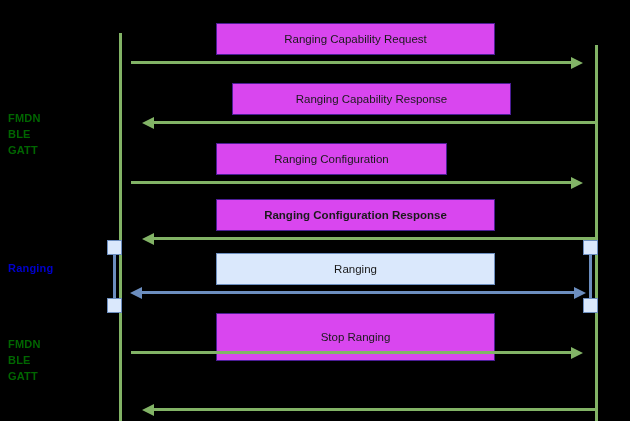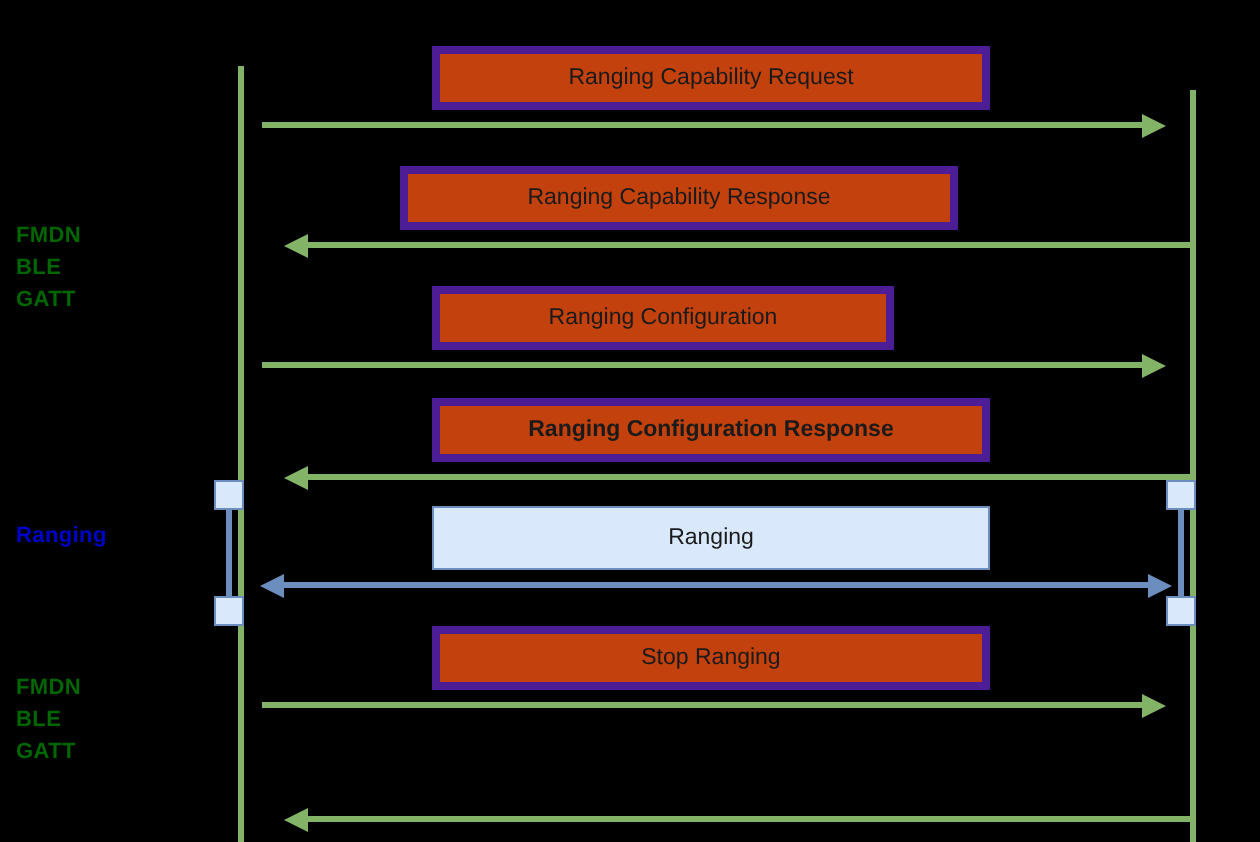--- a/index.html
+++ b/index.html
@@ -37,22 +37,22 @@
   .msg-box {
     position: absolute;
     box-sizing: border-box;
     display: flex;
     align-items: center;
     justify-content: center;
     font-size: 11.5px;
     color: #1a1a1a;
   }
   .msg-box.green {
-    background: #c2410c;
-    border: 4px solid #4c1d95;
+    background: #d946ef;
+    border: 1px solid #4c1d95;
   }
   .msg-box.blue {
     background: #dae8fc;
     border: 1px solid #6c8ebf;
   }
   
   .arrow-line {
     position: absolute;
     height: 3px;
   }
@@ -113,21 +113,21 @@
   <div class="phase-label phase-blue" style="left:8px; top:260px; width:100px;">Ranging</div>
 
   <div class="phase-label phase-green" style="left:8px; top:336px; width:100px;">FMDN
 BLE
 GATT</div>
 
   <div class="msg-box green" style="left:216px; top:23px; width:279px; height:32px;">Ranging Capability Request</div>
   <div class="arrow-line green" style="left:131px; top:61px; width:442px;"></div>
   <div class="arrow-head right green" style="left:571px; top:56.5px;"></div>
 
-  <div class="msg-box green" style="left:200px; top:83px; width:279px; height:32px;">Ranging Capability Response</div>
+  <div class="msg-box green" style="left:232px; top:83px; width:279px; height:32px;">Ranging Capability Response</div>
   <div class="arrow-line green" style="left:154px; top:121px; width:442px;"></div>
   <div class="arrow-head left green" style="left:142px; top:116.5px;"></div>
 
   <div class="msg-box green" style="left:216px; top:143px; width:231px; height:32px;">Ranging Configuration</div>
   <div class="arrow-line green" style="left:131px; top:181px; width:442px;"></div>
   <div class="arrow-head right green" style="left:571px; top:176.5px;"></div>
 
   <div class="msg-box green" style="left:216px; top:199px; width:279px; height:32px;font-weight:bold;">Ranging Configuration Response</div>
   <div class="arrow-line green" style="left:154px; top:237px; width:442px;"></div>
   <div class="arrow-head left green" style="left:142px; top:232.5px;"></div>
@@ -138,20 +138,20 @@
 
   <div class="activation-bar" style="left:589px; top:247px; height:66px;"></div>
   <div class="activation-node" style="left:583px; top:240px;"></div>
   <div class="activation-node" style="left:583px; top:298px;"></div>
 
   <div class="msg-box blue" style="left:216px; top:253px; width:279px; height:32px;">Ranging</div>
   <div class="arrow-line blue" style="left:142px; top:291px; width:434px;"></div>
   <div class="arrow-head left blue" style="left:130px; top:286.5px;"></div>
   <div class="arrow-head right blue" style="left:574px; top:286.5px;"></div>
 
-  <div class="msg-box green" style="left:216px; top:313px; width:279px; height:32px;">Stop Ranging</div>
+  <div class="msg-box green" style="left:216px; top:313px; width:279px; height:48px;">Stop Ranging</div>
   <div class="arrow-line green" style="left:131px; top:351px; width:442px;"></div>
   <div class="arrow-head right green" style="left:571px; top:346.5px;"></div>
 
   <div class="arrow-line green" style="left:154px; top:408px; width:442px;"></div>
   <div class="arrow-head left green" style="left:142px; top:403.5px;"></div>
 
 </div>
 
 </body></html>

